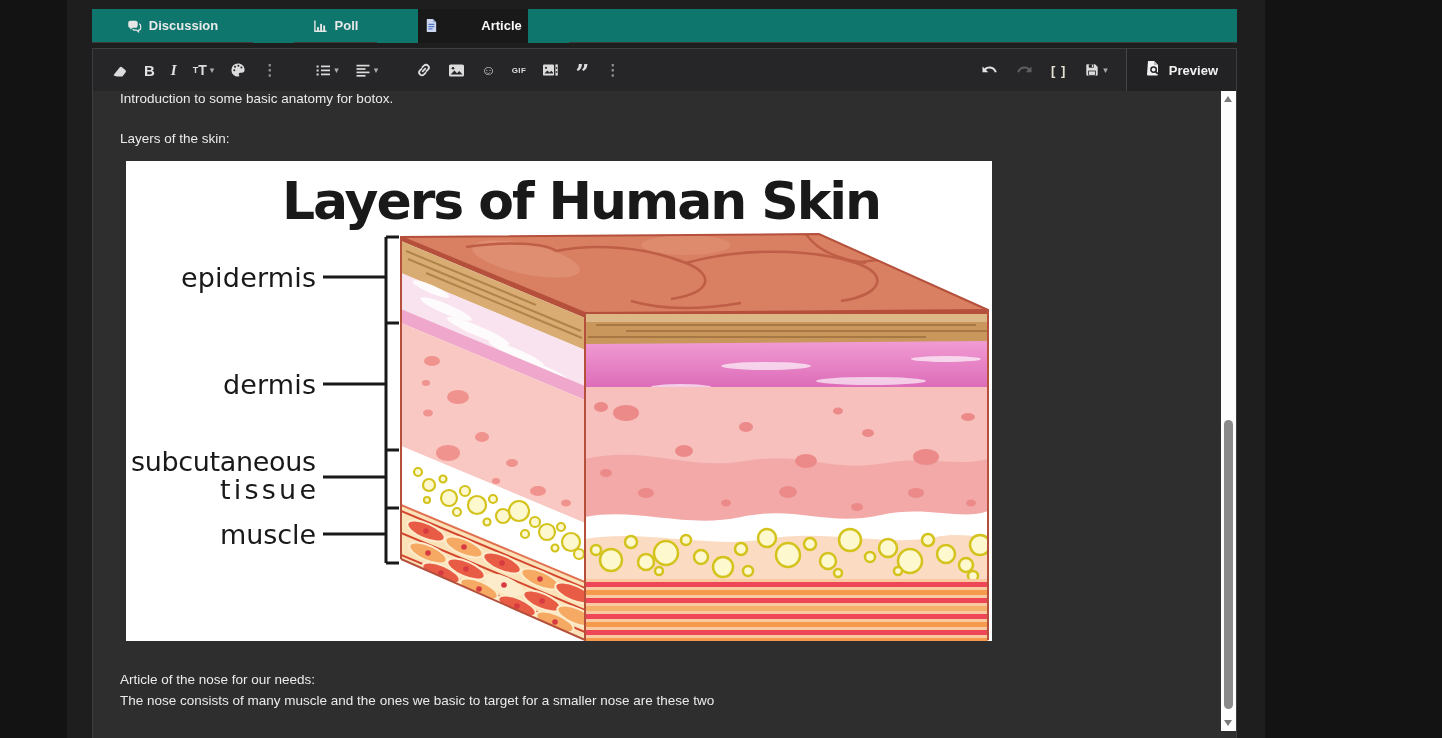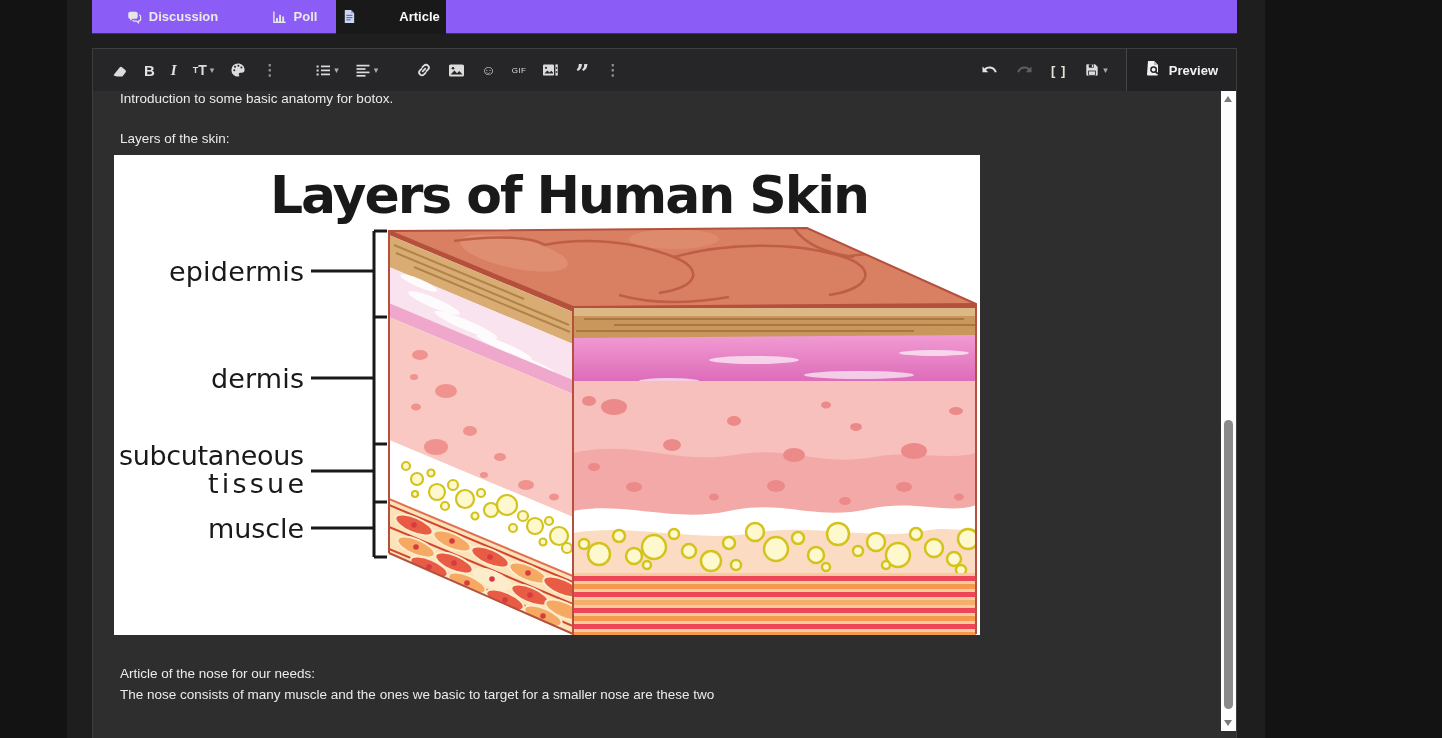--- a/index.html
+++ b/index.html
@@ -2,21 +2,21 @@
 <html><head>
 <meta charset="utf-8">
 <style>
   html,body{margin:0;padding:0;width:1442px;height:738px;overflow:hidden;
     background:#131313;font-family:"Liberation Sans",sans-serif;}
   *{box-sizing:border-box;}
 
   .panel{position:absolute;left:67px;top:0;width:1198px;height:738px;background:#1e1e1e;}
 
   
-  .tabbar{position:absolute;left:25px;top:0;width:1145px;height:34px;display:flex;background:#8b5cf6;}
+  .tabbar{position:absolute;left:25px;top:9px;width:1145px;height:34px;display:flex;background:#0f766e;gap:41px;}
   .tab{display:flex;align-items:center;justify-content:center;gap:7px;height:34px;
        border-bottom:1px solid #3b3b3b;cursor:pointer;}
   .tab .lbl{font-size:13px;font-weight:bold;color:#e9e9e9;}
   .tab.active{background:#191919;border-bottom:1px solid #191919;}
   .tab.active .lbl{color:#fafafa;margin-left:36px;}
   .tab-filler{flex:1;border-bottom:1px solid #3b3b3b;}
   .tab svg{display:block;}
 
   
   .editor{position:absolute;left:25px;top:48px;width:1145px;height:690px;
@@ -29,37 +29,37 @@
   .tb-right{display:flex;align-items:stretch;}
   .tb-btn{display:flex;align-items:center;justify-content:center;height:30px;padding:0 8px;
           background:none;border:none;color:#dcdcdc;cursor:pointer;font-family:"Liberation Sans",sans-serif;}
   .tb-btn svg{display:block;}
   .caret{font-size:9px;color:#a9a9a9;margin-left:3px;line-height:1;}
   .dots{font-size:15px;font-weight:bold;color:#8f8f8f;letter-spacing:0;}
   .glyph-b{font-size:15px;font-weight:bold;color:#e2e2e2;}
   .glyph-i{font-size:15px;font-weight:bold;font-style:italic;font-family:"Liberation Serif",serif;color:#e2e2e2;}
   .tt-small{font-size:9px;font-weight:bold;}
   .tt-big{font-size:14px;font-weight:bold;}
-  .gif{font-size:8px;font-weight:normal;letter-spacing:.5px;color:#dcdcdc;}
+  .gif{font-size:8px;font-weight:bold;letter-spacing:.5px;color:#dcdcdc;}
   .quote{font-family:"DejaVu Serif",serif;font-size:24px;font-weight:bold;color:#dcdcdc;line-height:10px;margin-top:8px;}
   .emoji{font-size:14px;color:#dcdcdc;}
   .brk{font-size:13px;font-weight:bold;color:#e6e2d4;letter-spacing:1px;}
   .tb-gap{width:22px;}
   .undo-redo{display:flex;align-items:center;gap:2px;padding-right:10px;}
   .preview-zone{display:flex;align-items:center;gap:7px;padding:0 18px;
                 border-left:1px solid #46464a;background:#222225;cursor:pointer;}
   .preview-zone .lbl{font-size:13px;font-weight:bold;color:#f2f2f2;}
 
   
   .content{position:absolute;top:42px;left:0;right:0;bottom:0;background:#2e2e2e;overflow:hidden;}
   .doc{margin:-9px 0 0 21px;color:#ebebeb;font-size:13.5px;line-height:21px;}
   .doc p{margin:6px;}
   .p2{margin-top:19px !important;}
   .p3{margin-top:28px !important;}
-  .fig{margin:0;padding:0;width:866px;height:480px;background:#ffffff;}
+  .fig{margin:12px;padding:0;width:866px;height:480px;background:#ffffff;}
   .fig svg{display:block;}
 
   
   .scrollbar{position:absolute;top:0;right:0;width:15px;height:640px;background:#fdfdfd;}
   .sb-arrow{position:absolute;left:3px;width:0;height:0;border-left:4.5px solid transparent;
             border-right:4.5px solid transparent;cursor:pointer;}
   .sb-up{top:5px;border-bottom:6px solid #7a7a7a;}
   .sb-down{bottom:5px;border-top:6px solid #7a7a7a;}
   .sb-thumb{position:absolute;left:3px;top:329px;width:9px;height:289px;border-radius:5px;
             background:#8a8a8a;cursor:pointer;}

